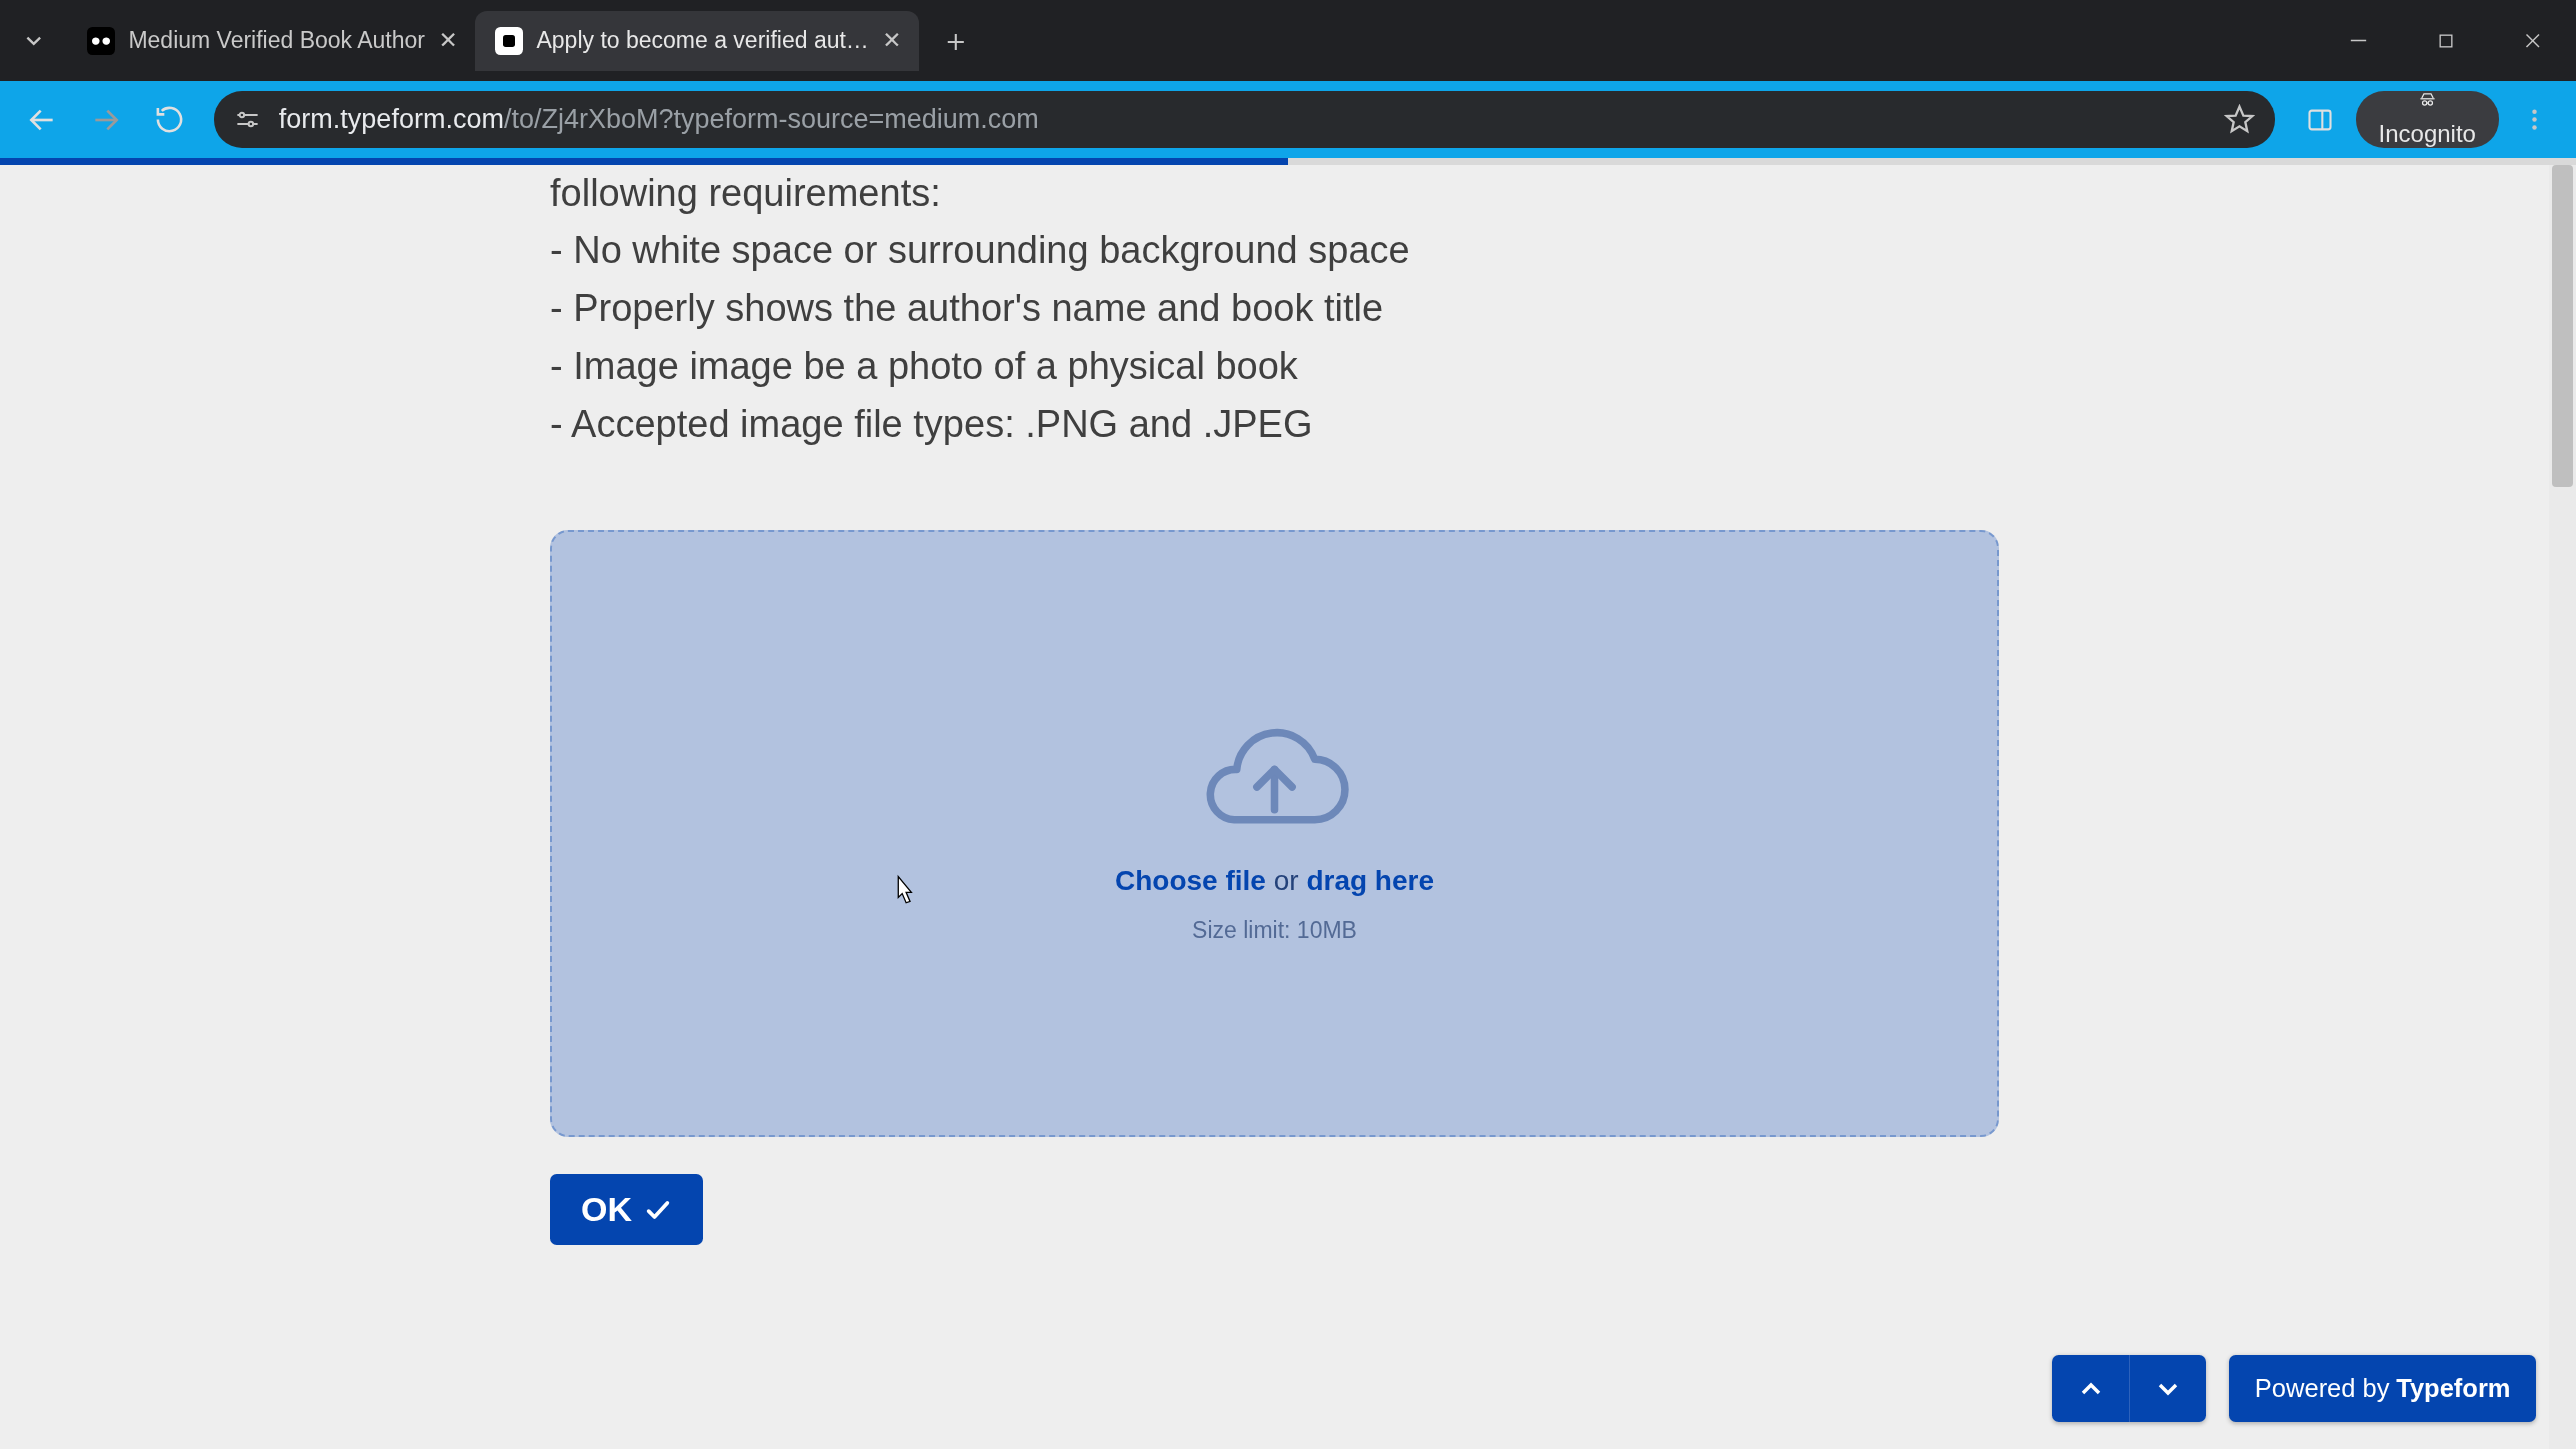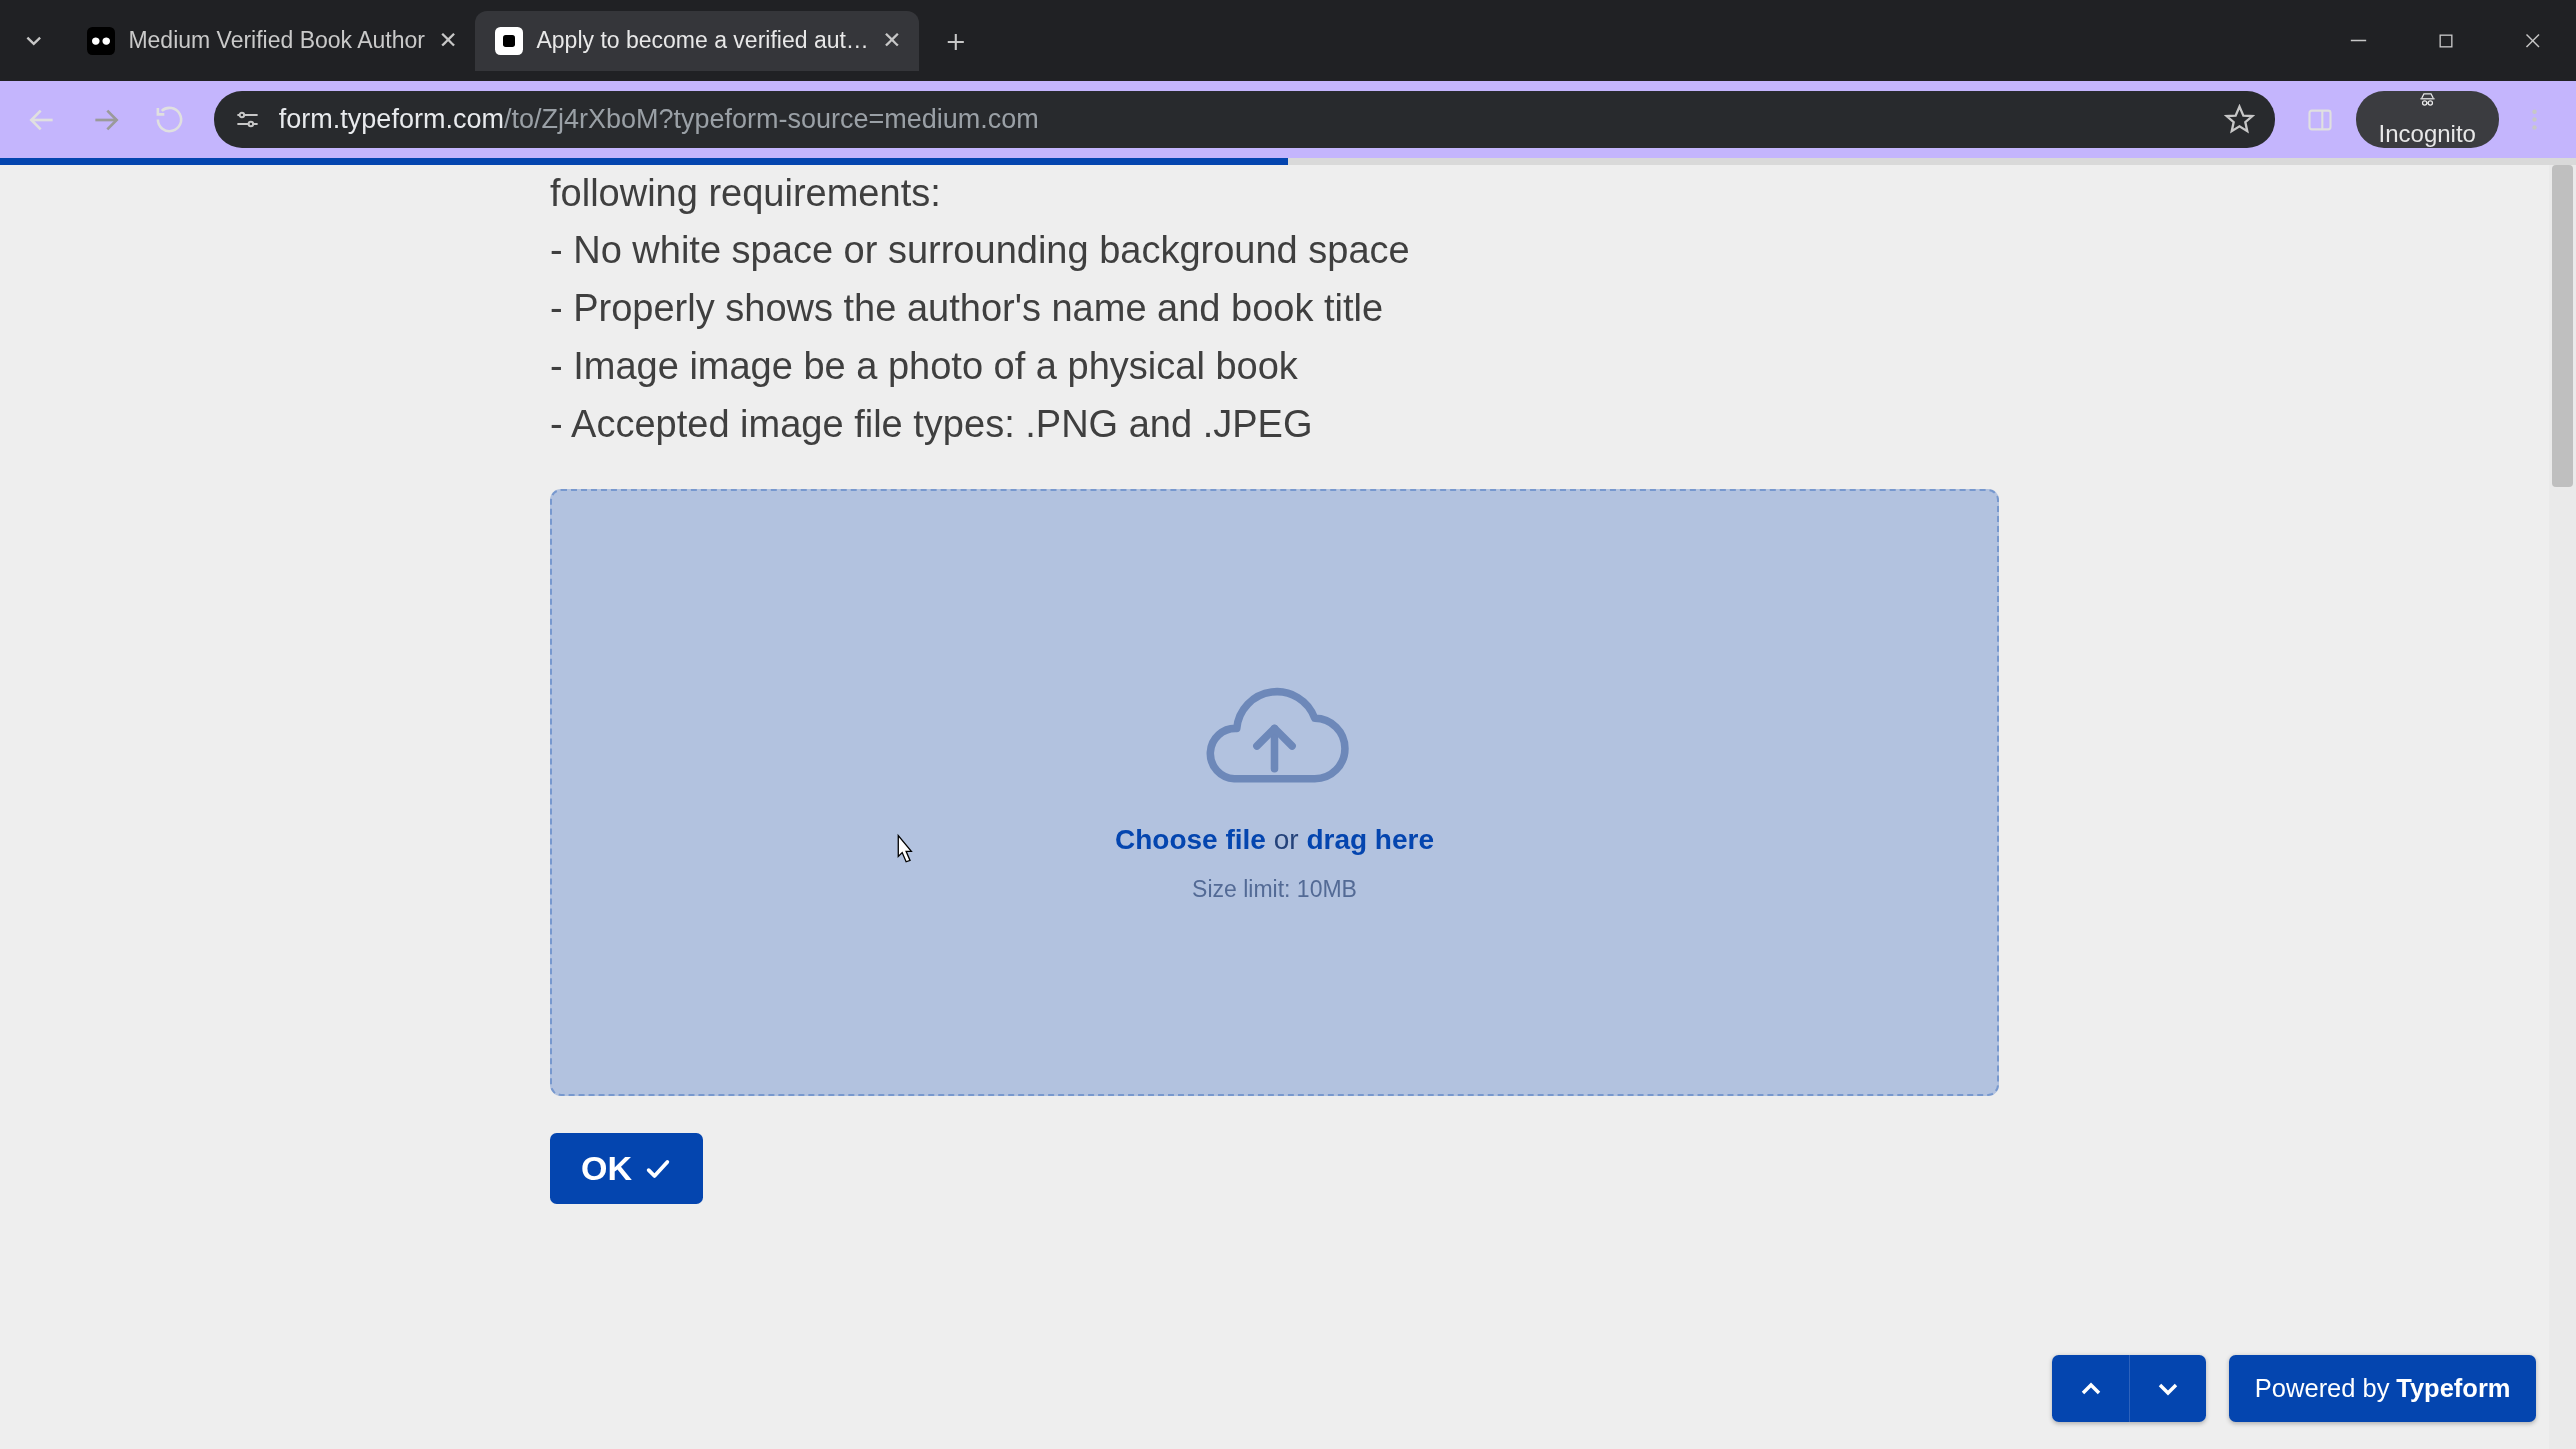--- a/index.html
+++ b/index.html
@@ -77,21 +77,21 @@
     display: flex; align-items: center;
   }
   .win-btn {
     width: 87px; height: 67px;
     display:flex; align-items:center; justify-content:center;
     color:#c7c7c7;
   }
 
   .toolbar {
     height: 77px;
-    background: #c4b5fd;
+    background: #0ea5e9;
     display: flex;
     align-items: center;
     padding: 0 13.4px;
     gap: 6.7px;
   }
   .nav-btn {
     width: 57px; height: 57px;
     display:flex; align-items:center; justify-content:center;
     color: #9a9a9a;
     border-radius: 50%;
@@ -155,26 +155,26 @@
     width: 1449px;
     color:#4a4a4a;
   }
   .req-text {
     font-size: 38px;
     line-height: 1.52;
     color:#3f3f3f;
   }
 
   .dropzone {
-    margin-top: 36px;
+    margin-top: 77px;
     width: 1449px;
     height: 607px;
     background: #b2c2df;
     border: 2px dashed #0445af55;
-    border-radius: 11px;
+    border-radius: 18px;
     display:flex; flex-direction:column; align-items:center; justify-content:center;
     gap: 20px;
     position: relative;
   }
   .dz-line {
     font-size: 28px;
     color:#0445af;
   }
   .dz-line .cf { font-weight: 700; }
   .dz-line .or { font-weight: 400; color:#24427a; }

